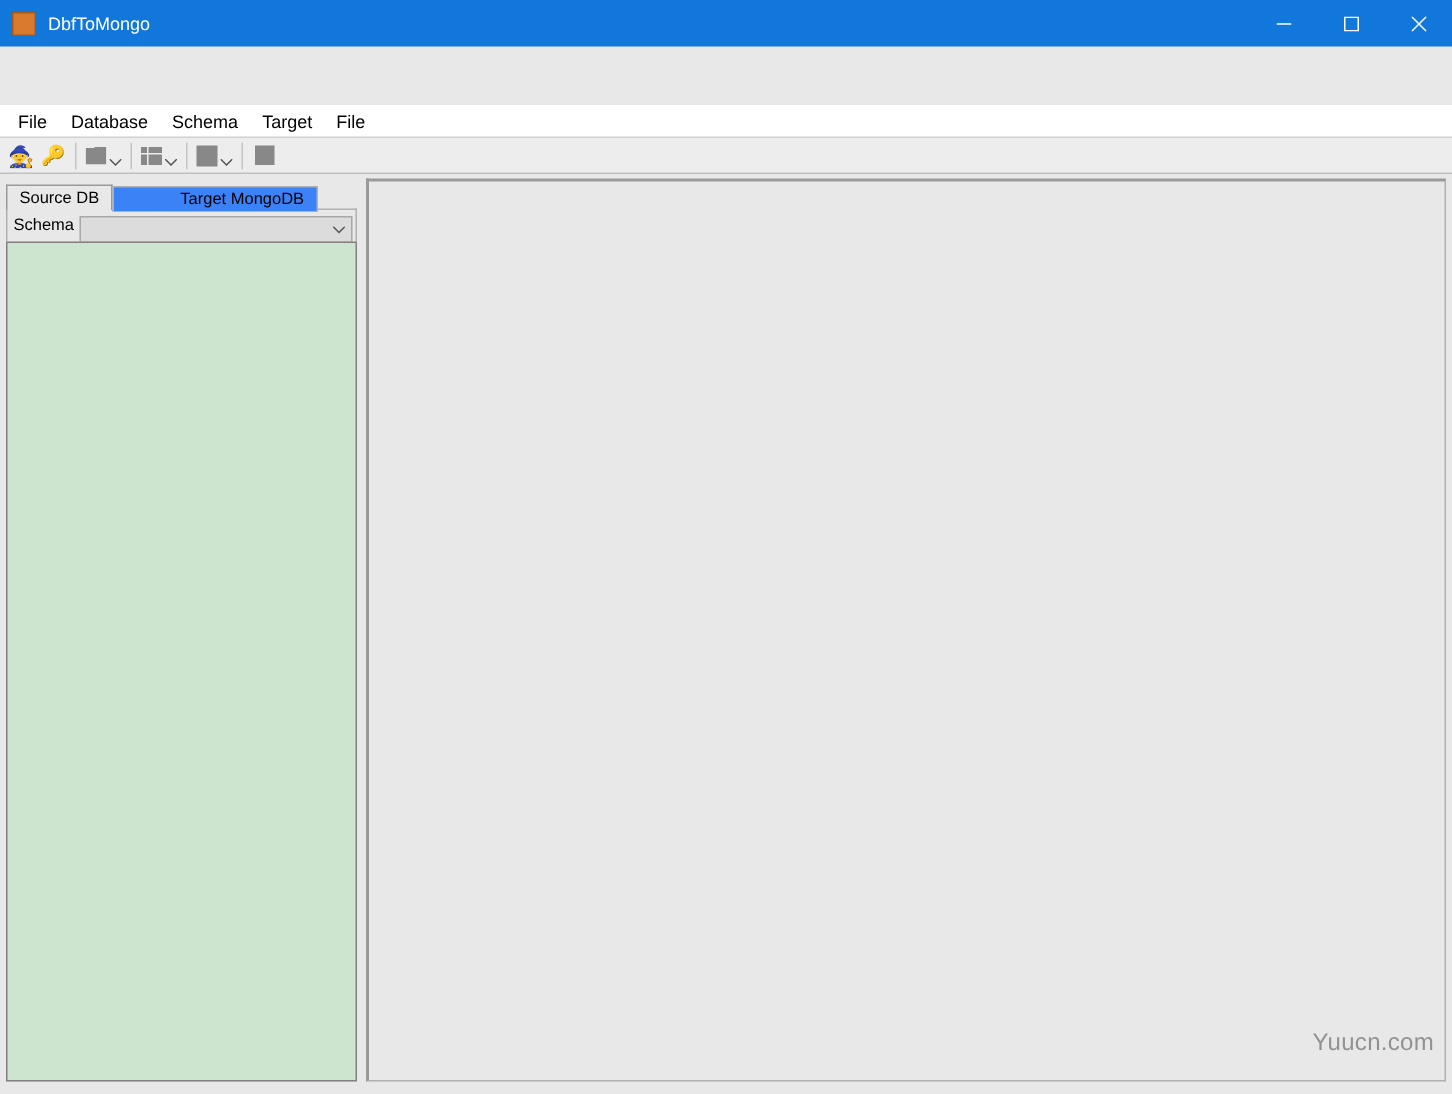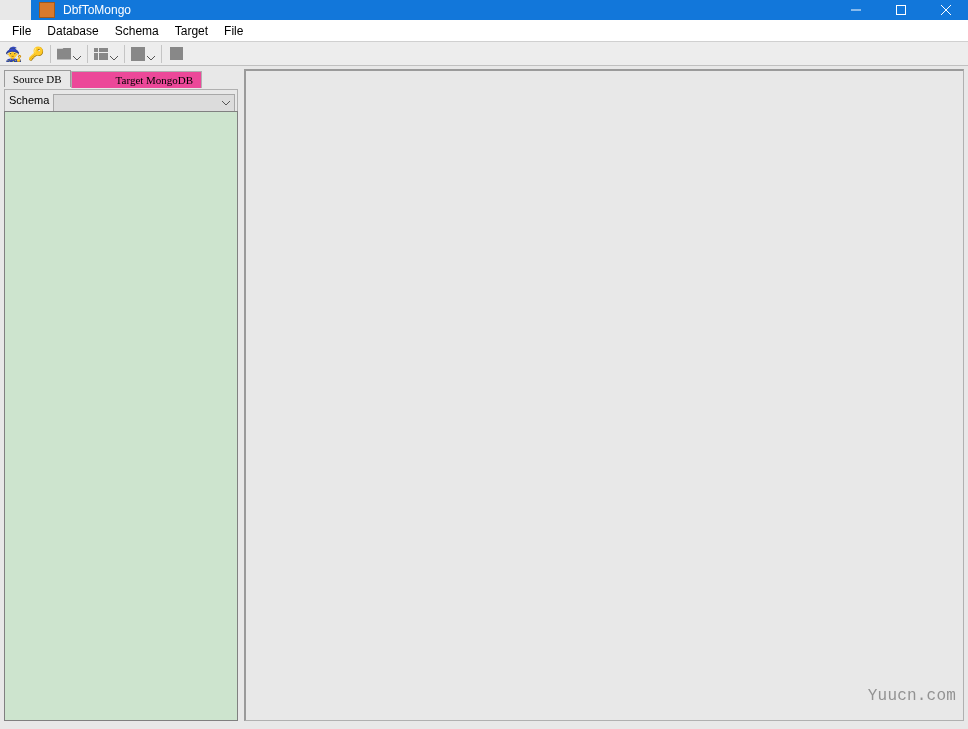--- a/index.html
+++ b/index.html
@@ -1,27 +1,27 @@
 <!DOCTYPE html>
 <html><head>
   <meta charset="utf-8">
   <style>
     * { box-sizing: border-box; margin: 0; padding: 0; }
     html, body { width: 968px; height: 729px; font-family: "Segoe UI", Tahoma, sans-serif; font-size: 12px; background: #e8e8e8; overflow: hidden; }
     
     .window { width: 968px; height: 729px; background: #e8e8e8; display: flex; flex-direction: column; }
     
-    .titlebar { height: 20px; background: #1277da; display: flex; align-items: center; color: #fff; margin-left: 31px; }
+    .titlebar { height: 31px; background: #1277da; display: flex; align-items: center; color: #fff; }
     .titlebar-icon { width: 16px; height: 16px; margin-left: 8px; background: #d97a2e; border: 1px solid #a05a1e; display: inline-block; }
     .titlebar-text { margin-left: 8px; font-size: 12px; flex: 0 0 auto; }
     .titlebar-spacer { flex: 1; }
     .titlebar-btn { width: 45px; height: 30px; display: flex; align-items: center; justify-content: center; color: #fff; }
     .titlebar-btn svg { width: 10px; height: 10px; stroke: #fff; stroke-width: 1; fill: none; }
     
-    .menubar { height: 22px; background: #fff; display: flex; align-items: center; padding: 0 4px; border-bottom: 1px solid #d0d0d0; }
+    .menubar { height: 22px; background: #fff; display: flex; align-items: center; padding: 0 4px; border-bottom: 1px solid #d0d0d0; margin-top: 39px; }
     .menu-item { padding: 2px 8px; font-size: 12px; cursor: default; }
     
     .toolbar { height: 24px; background: #ededed; display: flex; align-items: center; padding: 0 4px; border-bottom: 1px solid #c0c0c0; gap: 2px; }
     .tool { width: 20px; height: 20px; display: flex; align-items: center; justify-content: center; }
     .tool-combo { display: flex; align-items: center; gap: 2px; height: 20px; padding: 0 2px; }
     .tool-arrow { width: 8px; height: 8px; }
     .tool-arrow svg { width: 8px; height: 5px; }
     .tool-sep { width: 1px; height: 18px; background: #c5c5c5; margin: 0 2px; }
     .tool-action { width: 14px; height: 14px; background: #888; display: inline-block; }
     .tool-folder { width: 14px; height: 12px; background: #888; clip-path: polygon(0 100%, 0 10%, 40% 10%, 50% 0, 100% 0, 100% 100%); }
@@ -29,35 +29,35 @@
     .tool-grid::before, .tool-grid::after { content: ""; position: absolute; background: #ededed; }
     .tool-grid::before { top: 4px; left: 0; right: 0; height: 1px; }
     .tool-grid::after { left: 4px; top: 0; bottom: 0; width: 1px; }
     .tool-stop { width: 13px; height: 13px; background: #888; }
     .tool-wizard { font-size: 14px; line-height: 14px; }
     .tool-key { font-size: 13px; line-height: 13px; }
     
     .body-area { flex: 1; display: flex; background: #e8e8e8; padding: 3px 4px 8px 4px; gap: 6px; }
     
     .left-panel { width: 234px; display: flex; flex-direction: column; }
-    .tabs-row { height: 20px; display: flex; align-items: flex-start; font-family: Liberation Serif, serif; }
+    .tabs-row { height: 20px; display: flex; align-items: flex-end; }
     .tab { padding: 2px 8px; font-size: 11px; background: #e8e8e8; border: 1px solid #b0b0b0; border-bottom: none; position: relative; }
     .tab.active { background: #e8e8e8; z-index: 2; top: 1px; border-color: #9a9a9a; }
-    .tab.inactive { background: #ec4899; top: 2px; font-size: 11px; padding-left: 44px; }
+    .tab.inactive { background: #3b82f6; top: 2px; font-size: 11px; padding-left: 44px; }
     
     .schema-row { height: 22px; display: flex; align-items: flex-start; gap: 4px; padding: 4px 2px 2px 4px; background: #e8e8e8; border: 1px solid #b0b0b0; border-bottom: none; }
     .schema-label { font-size: 11px; }
     .schema-select { flex: 1; height: 18px; background: #dcdcdc; border: 1px solid #a8a8a8; display: flex; align-items: center; justify-content: flex-end; padding: 0 4px; }
     .schema-select svg { width: 8px; height: 5px; }
     
     .green-area { flex: 1; background: #cde4ce; border: 1px solid #808080; }
     
     .right-panel { flex: 1; background: #e8e8e8; border: 1px solid #b0b0b0; border-top: 2px solid #9a9a9a; border-left: 2px solid #9a9a9a; }
     
-    .watermark { position: absolute; right: 12px; bottom: 24px; font-size: 16px; color: rgba(100,100,100,0.65); font-family: Liberation Mono, monospace; letter-spacing: 0.2px; }
+    .watermark { position: absolute; right: 12px; bottom: 24px; font-size: 16px; color: rgba(100,100,100,0.65); font-family: Liberation Sans, sans-serif; letter-spacing: 0.2px; }
   </style>
 </head>
 <body>
 
 <div class="window">
   <div class="titlebar">
     <span class="titlebar-icon"></span>
     <span class="titlebar-text">DbfToMongo</span>
     <span class="titlebar-spacer"></span>
     <div class="titlebar-btn">

